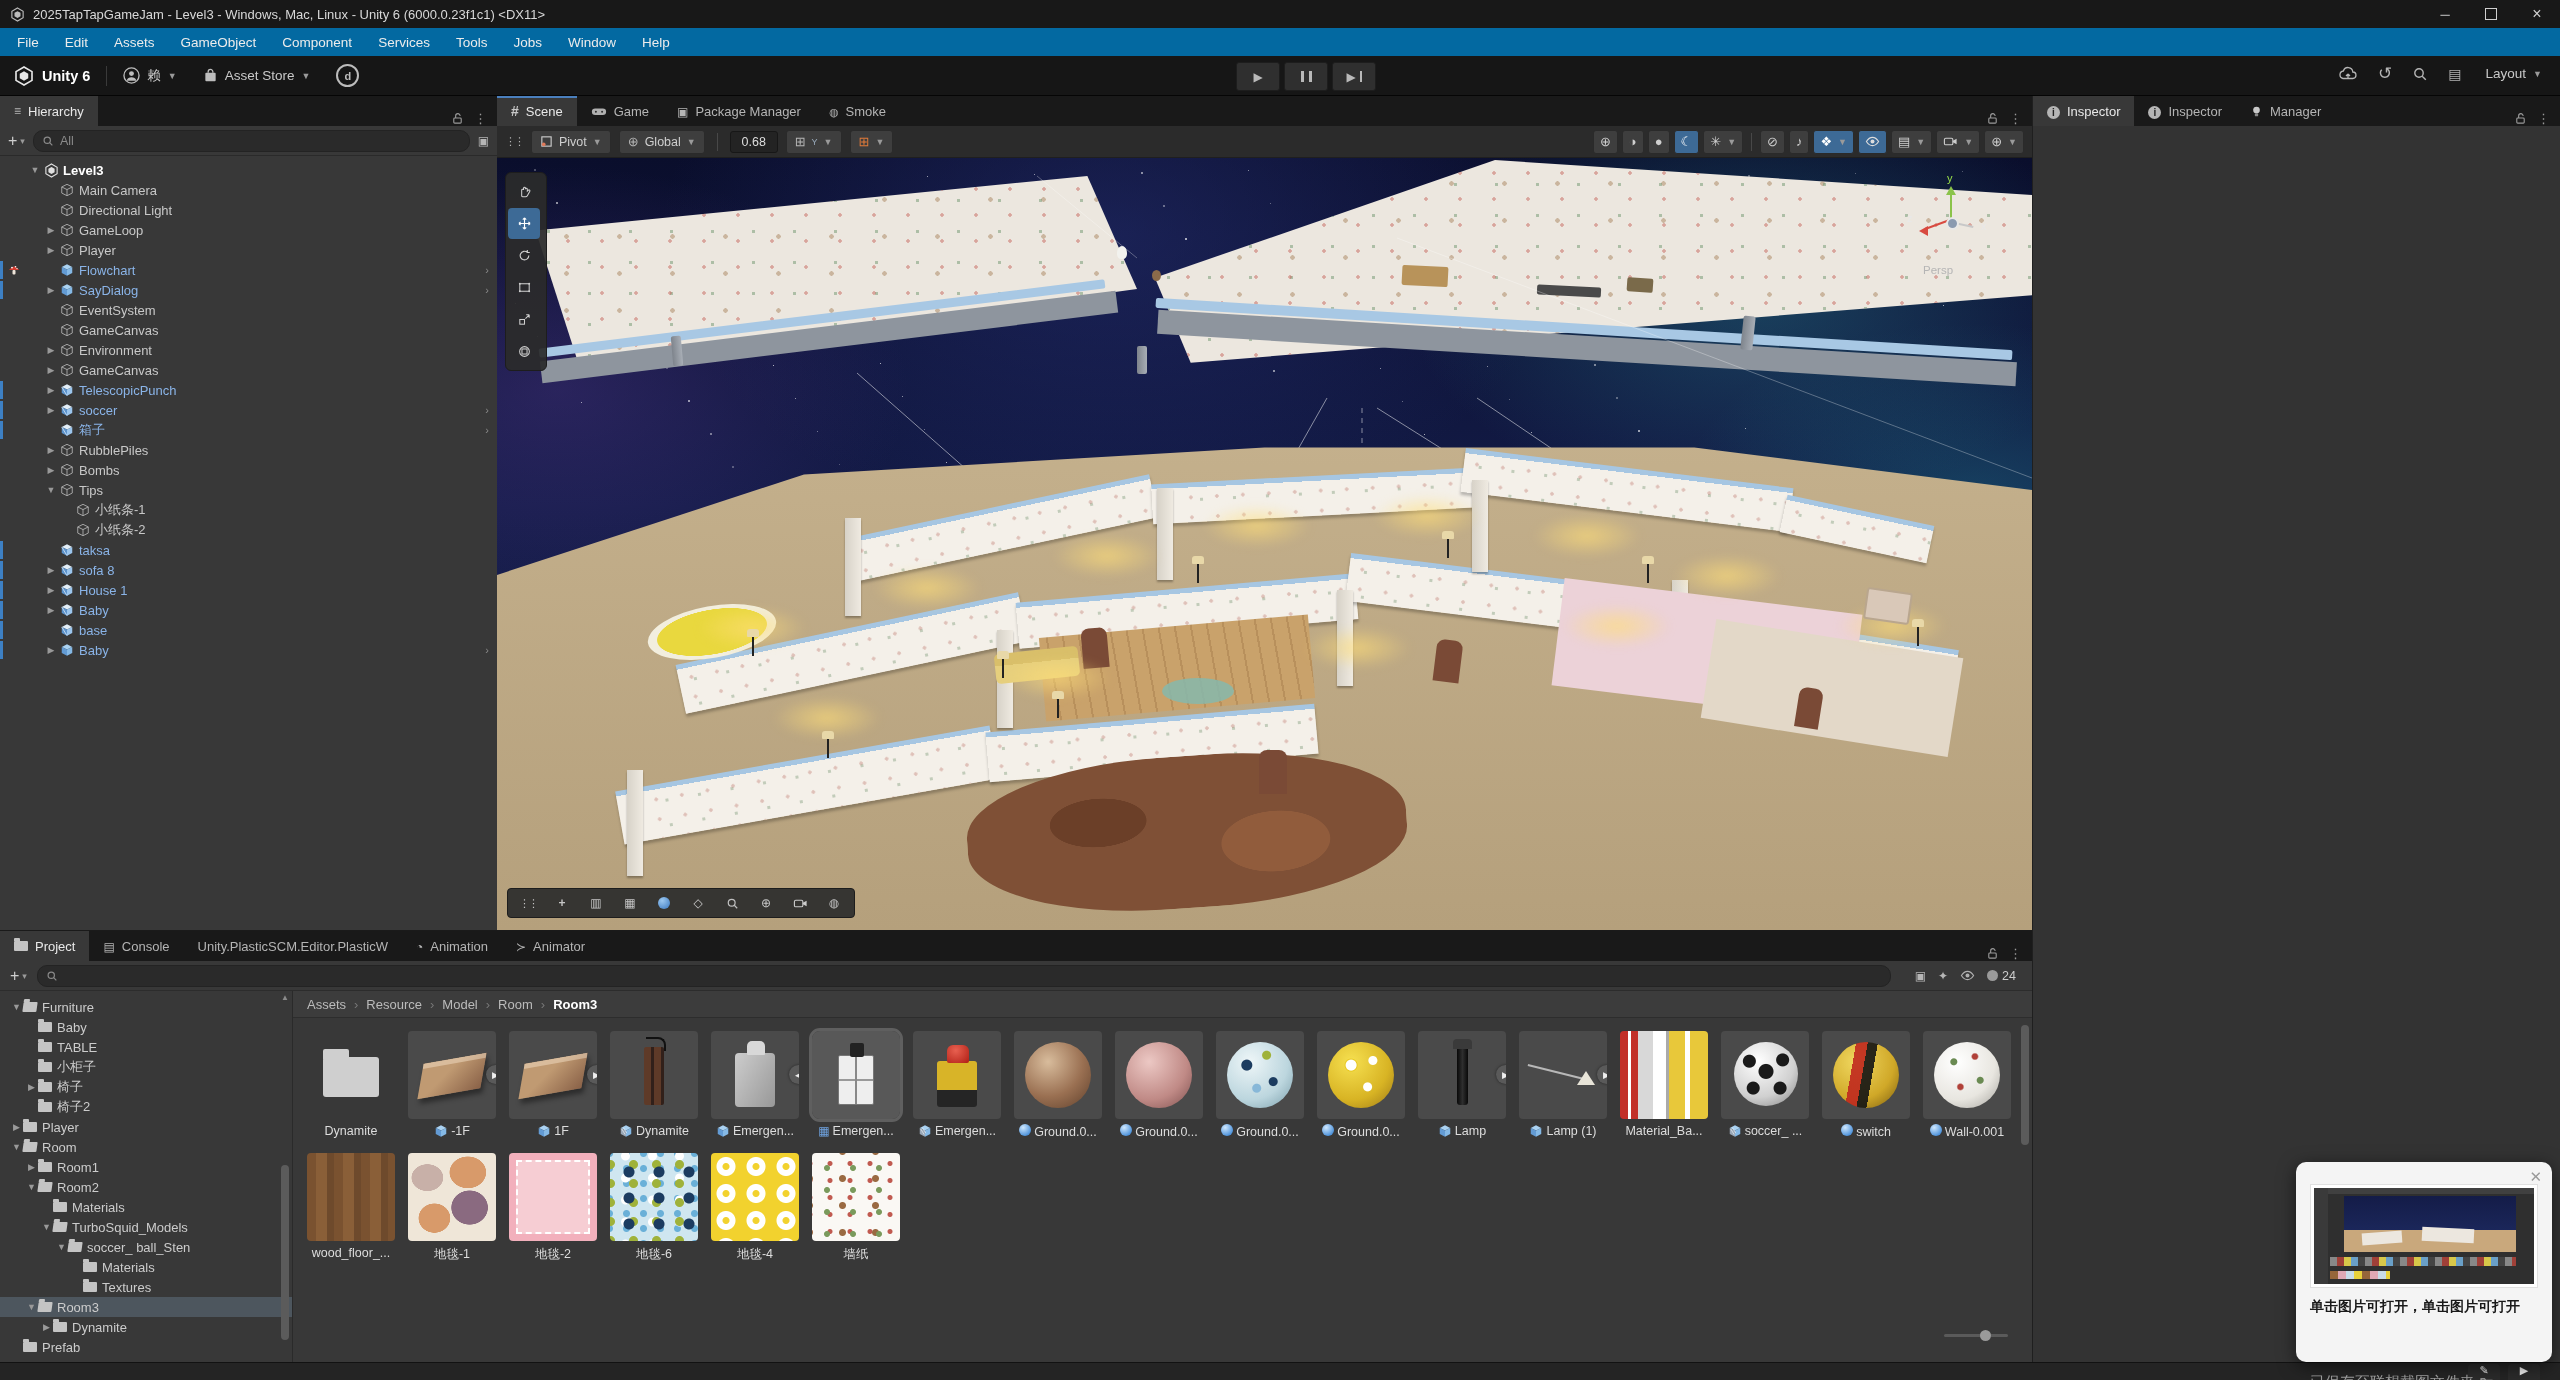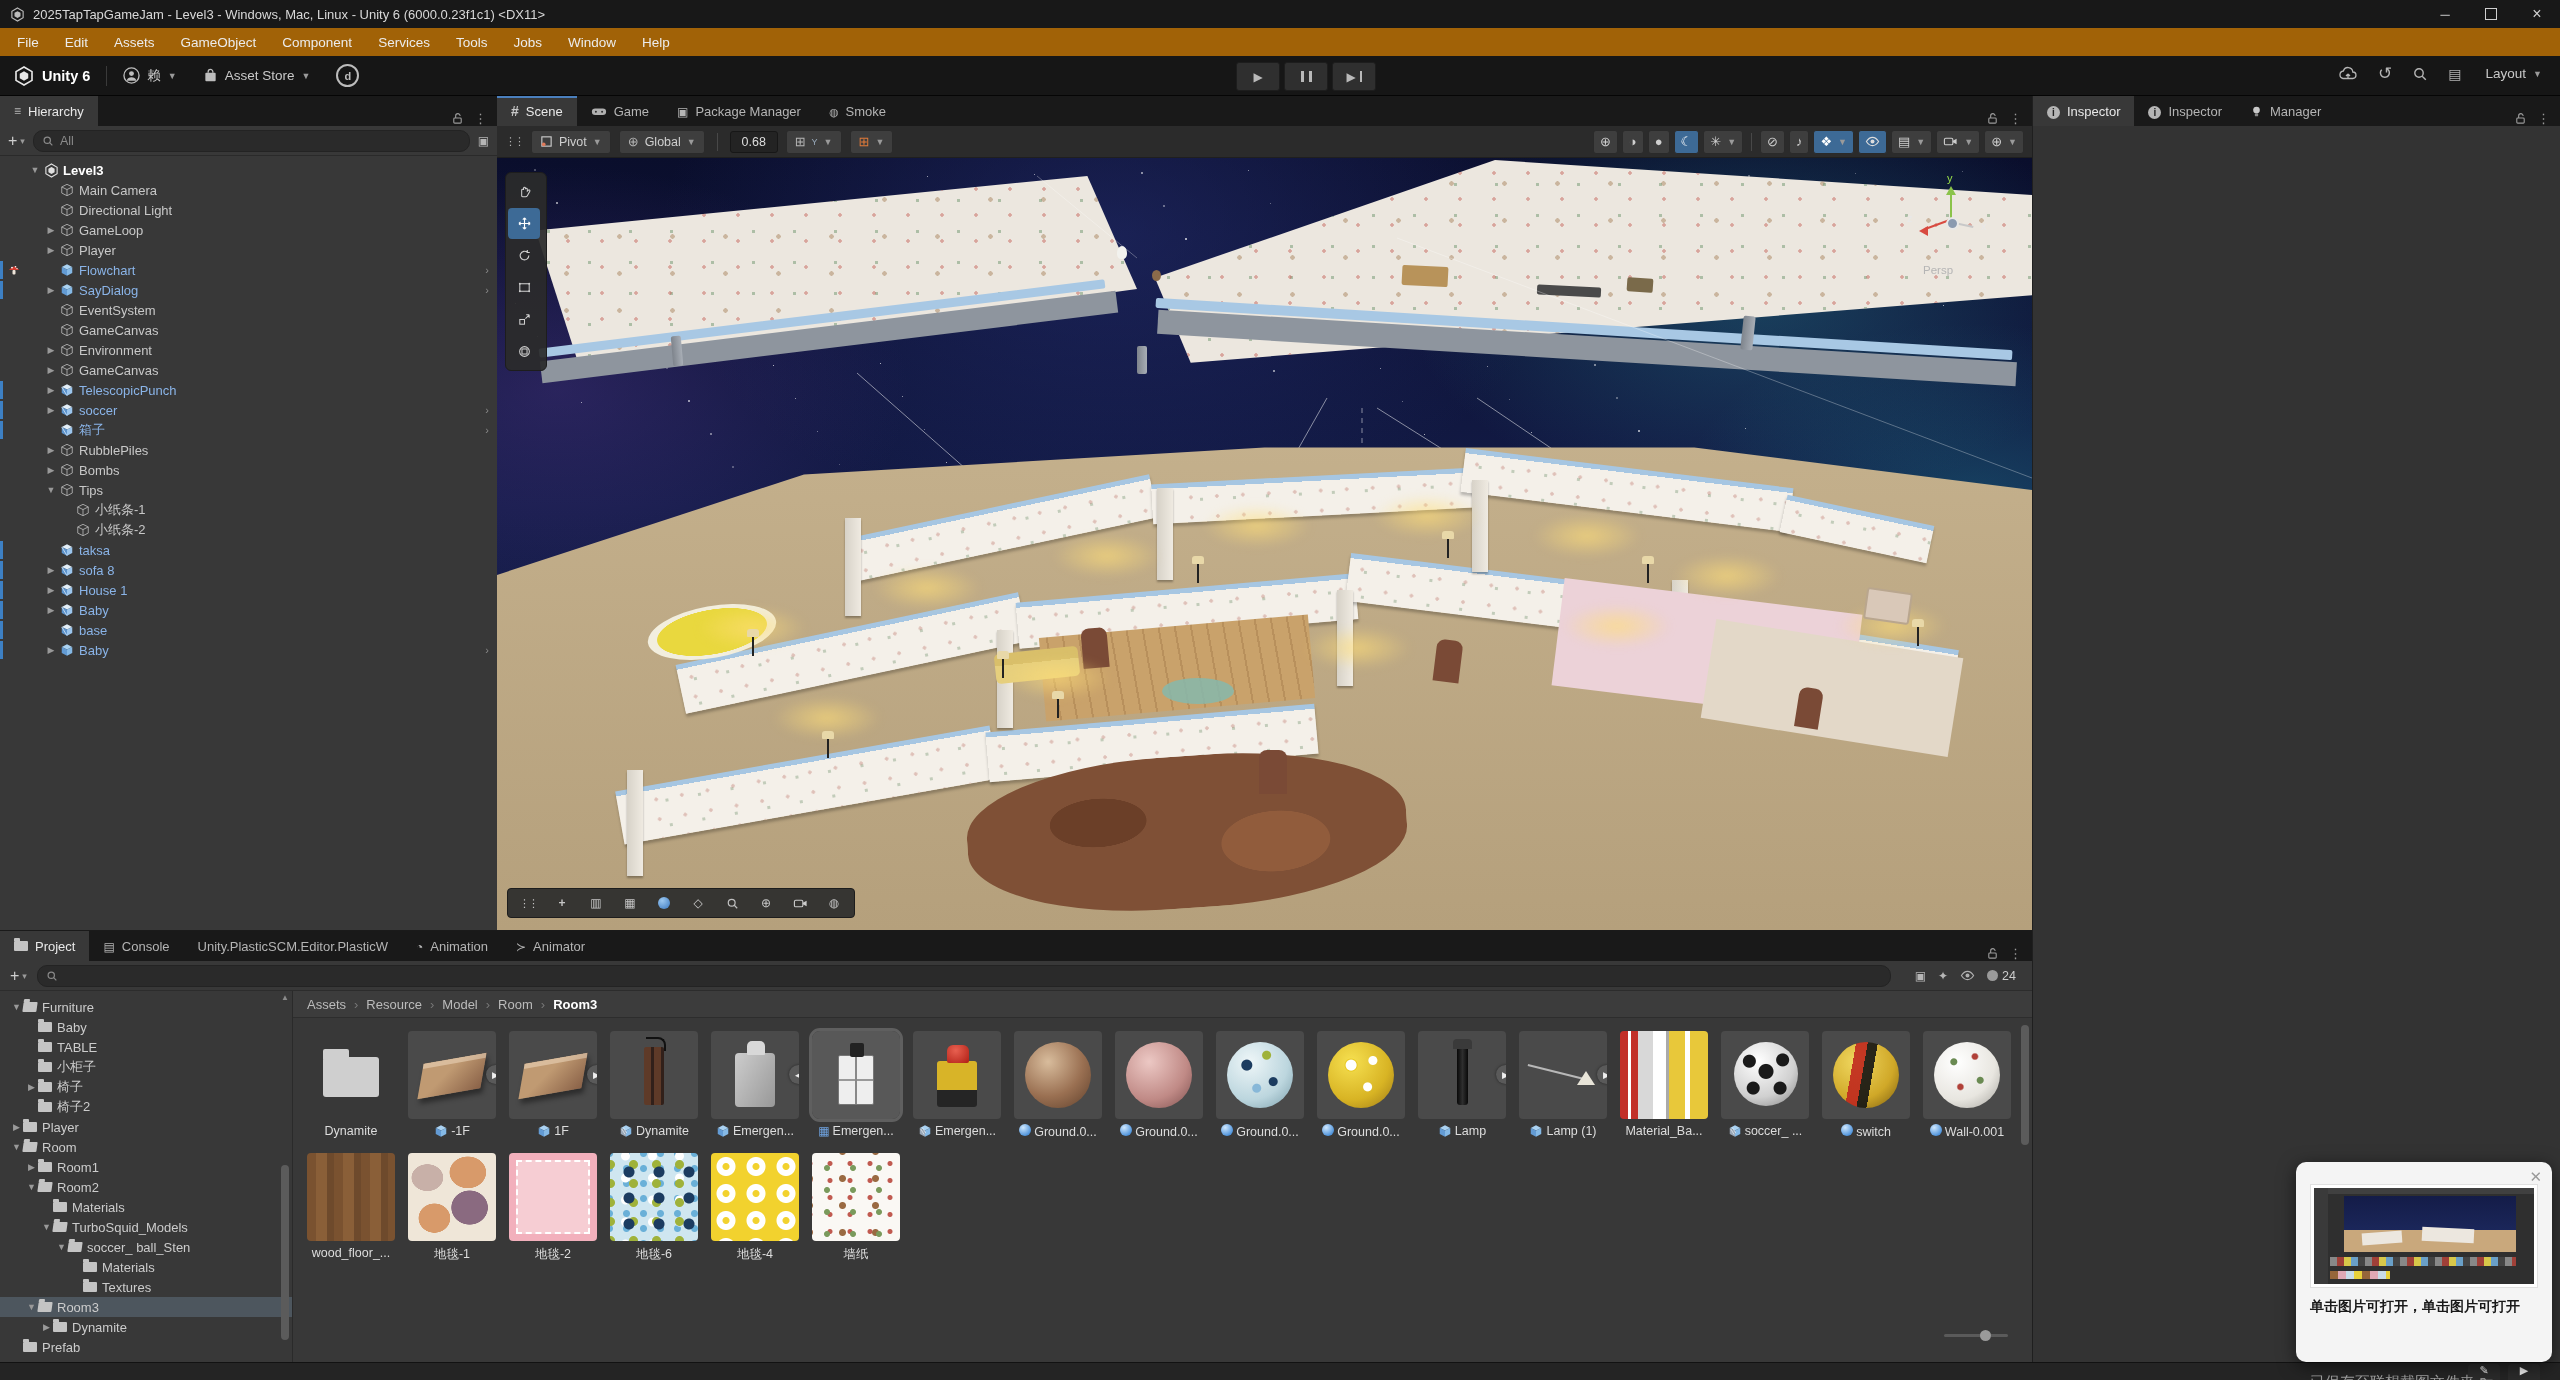--- a/index.html
+++ b/index.html
@@ -6,21 +6,21 @@
   body{width:2560px;height:1380px;position:relative;overflow:hidden;background:#282828;
        font-family:"Liberation Sans",sans-serif;color:#cccccc;font-size:13px;}
   .abs{position:absolute}
   
   #titlebar{left:0;top:0;width:2560px;height:28px;background:#181818;display:flex;align-items:center;}
   #titlebar .ttl{color:#d8d8d8;font-size:13px;margin-left:8px;}
   .winbtns{position:absolute;right:0;top:0;height:28px;display:flex;}
   .winbtn{width:46px;height:28px;display:flex;align-items:center;justify-content:center;color:#cfcfcf;font-size:13px;}
   .winbtn .sq{width:10px;height:10px;border:1px solid #cfcfcf;display:block}
   
-  #menubar{left:0;top:28px;width:2560px;height:28px;background:#a16207;display:flex;align-items:center;padding-left:4px;box-sizing:border-box;}
+  #menubar{left:0;top:28px;width:2560px;height:28px;background:#0369a1;display:flex;align-items:center;padding-left:4px;box-sizing:border-box;}
   .menu-item{padding:0 13px;height:28px;display:flex;align-items:center;color:#ececec;font-size:13.5px;}
   
   #toolbar{left:0;top:56px;width:2560px;height:40px;background:#161616;border-bottom:1px solid #050505;box-sizing:border-box;display:flex;align-items:center;}
   #toolbar .brand{display:flex;align-items:center;gap:8px;margin-left:14px;color:#fff;font-weight:bold;font-size:14.5px;}
   .tb-sep{width:1px;height:20px;background:#3a3a3a;margin:0 16px;}
   .tb-item{display:flex;align-items:center;gap:7px;color:#c9c9c9;font-size:13.5px;margin-right:26px;}
   .caret{font-size:9px;color:#9a9a9a;}
   .circ-d{width:19px;height:19px;border:2px solid #bcbcbc;border-radius:50%;display:flex;align-items:center;justify-content:center;color:#bcbcbc;font-weight:bold;font-size:11px;}
   #playbar{position:absolute;left:1236px;top:62px;display:flex;gap:4px;}
   .playbtn{width:42px;height:27px;background:#2f2f2f;border:1px solid #1d1d1d;border-radius:3px;display:flex;align-items:center;justify-content:center;color:#b9b9b9;font-size:12px;gap:2px;}

